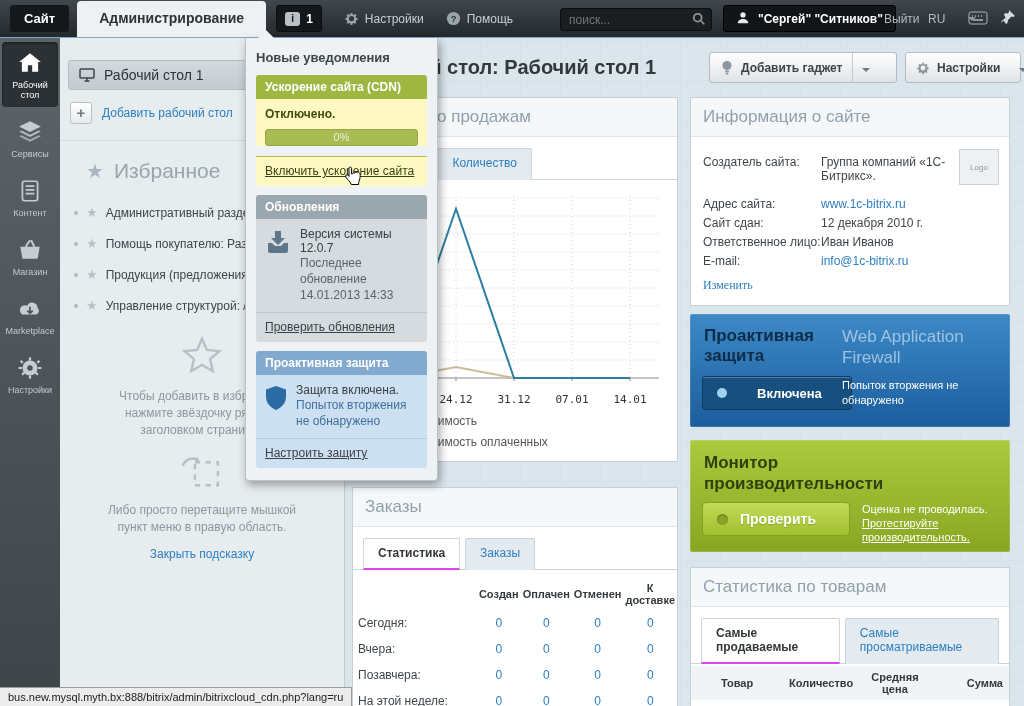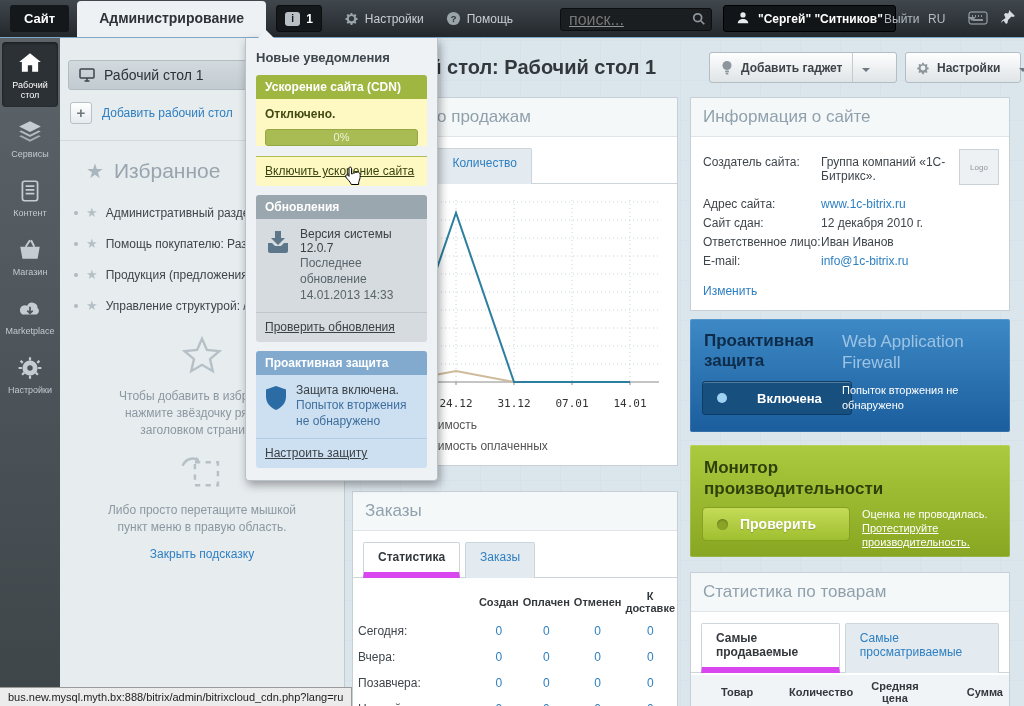--- a/index.html
+++ b/index.html
@@ -19,21 +19,21 @@
                padding:9px 22px 11px; border-radius:4px 4px 0 0; align-self:flex-end; }
   .notif-btn { margin-left:10px; background:#15181a; border:1px solid #0b0d0e; border-radius:3px;
                height:27px; padding:0 8px; display:flex; align-items:center; gap:6px; }
   .notif-ico { width:15px; height:14px; background:#b9c1c7; border-radius:3px; color:#15181a;
                font-weight:bold; font-size:10px; display:flex; align-items:center; justify-content:center; }
   .notif-count { color:#fff; font-weight:bold; font-size:12px; }
   .top-link { display:flex; align-items:center; gap:6px; color:#c8cfd4; font-size:12px; margin-left:22px; }
   .top-ico { width:15px; height:15px; display:inline-flex; color:#9aa4ab; }
   .top-search { position:absolute; left:560px; top:8px; width:152px; height:23px; }
   .top-search input { width:100%; height:100%; background:#1a1e21; border:1px solid #0c0e10;
-               border-radius:3px; color:#8d959b; font-size:16px; padding:0 18px 0 8px; outline:none;text-decoration:underline; }
+               border-radius:3px; color:#8d959b; font-size:12px; padding:0 18px 0 8px; outline:none; }
   .top-search .mag { position:absolute; right:6px; top:4px; color:#8d959b; }
   .user-chip { position:absolute; left:723px; top:5px; height:27px; background:#121517;
                border:1px solid #000; border-radius:3px; display:flex; align-items:center;
                padding:0 12px; gap:7px; color:#fff; font-weight:bold; font-size:12px; }
   .logout { position:absolute; left:884px; top:12px; color:#b3bbc1; }
   .lang { position:absolute; left:928px; top:12px; color:#b3bbc1; display:flex; gap:23px; align-items:center; }
   .caret { width:0; height:0; border-left:4px solid transparent; border-right:4px solid transparent;
            border-top:4px solid #8d969c; display:inline-block; }
   .kbd-ico { position:absolute; left:968px; top:11px; color:#aab3b9; }
   .pin-ico { position:absolute; left:1000px; top:9px; color:#d6dce0; }
@@ -88,21 +88,21 @@
   .card { background:#fff; border:1px solid #c7d0d6; }
   .card-title { background:#f5f8f9; border-bottom:1px solid #dfe5e9; padding:9px 12px;
                 font-size:17px; color:#90a1ad; }
   .col-left  { position:absolute; left:7px;  top:59px; width:326px; }
   .col-right { position:absolute; left:345px; top:59px; width:320px; }
 
   
   .tabs { display:flex; border-bottom:1px solid #ccd5da; padding:10px 10px 0; gap:5px; }
   .tabd { padding:7px 14px 8px; font-size:12px; border:1px solid #ccd5da; border-bottom:none;
           border-radius:2px 2px 0 0; background:#e3ebf0; color:#2d7fc1; position:relative; top:1px; }
-  .tabd.active { background:#fff; color:#33383c; font-weight:bold; border-bottom:6px solid #d946ef; }
+  .tabd.active { background:#fff; color:#33383c; font-weight:bold; border-bottom:2px solid #d946ef; }
 
   
   .plot { position:relative; margin:8px 10px 0; width:302px; height:218px; }
   .xlabel { position:absolute; bottom:0; transform:translateX(-50%); font-family:"DejaVu Sans Mono", monospace;
             font-size:11px; color:#333; }
   .legend { margin:8px 14px 12px; }
   .legend .lrow { display:flex; align-items:center; gap:12px; margin-top:7px; color:#555; font-size:12px; }
   .lswatch { width:38px; height:0; border-top:2px solid; }
 
   
@@ -114,21 +114,21 @@
 
   
   .si-body { position:relative; padding:14px 12px 12px; }
   .si-row { display:flex; margin-top:5px; font-size:12px; }
   .si-row .l { width:118px; color:#3e454b; flex:0 0 auto; }
   .si-row .v { color:#3e454b; }
   .si-row.first { margin-top:4px; margin-bottom:14px; }
   .logo-box { position:absolute; right:10px; top:12px; width:40px; height:36px; background:#eef1f3;
               border:1px solid #ccd3d8; color:#8d969c; font-size:8px; display:flex;
               align-items:center; justify-content:center; }
-  .si-edit { display:inline-block; margin-top:16px; }
+  .si-edit { display:inline-block; margin-top:10px;font-family:Liberation Serif, serif; }
 
   
   .panel-blue { margin-top:8px; height:113px; border-radius:2px; position:relative; color:#fff;
                 background:linear-gradient(#3d89c6,#1b5d9d); padding:12px 14px;
                 box-shadow:inset 0 0 0 1px rgba(255,255,255,.12); }
   .pb-title { font-size:17px; line-height:20px; color:#0e2c49; font-weight:bold; width:130px; }
   .pb-sub { position:absolute; left:152px; top:12px; font-size:17px; line-height:21px; color:#9cc3e4; width:150px; }
   .pb-btn { position:absolute; left:12px; top:62px; width:150px; height:34px; background:#17507f;
             border:1px solid #0d3c66; border-radius:3px; box-shadow:inset 0 1px 0 rgba(255,255,255,.25);
             display:flex; align-items:center; gap:30px; padding:0 14px; color:#fff;

